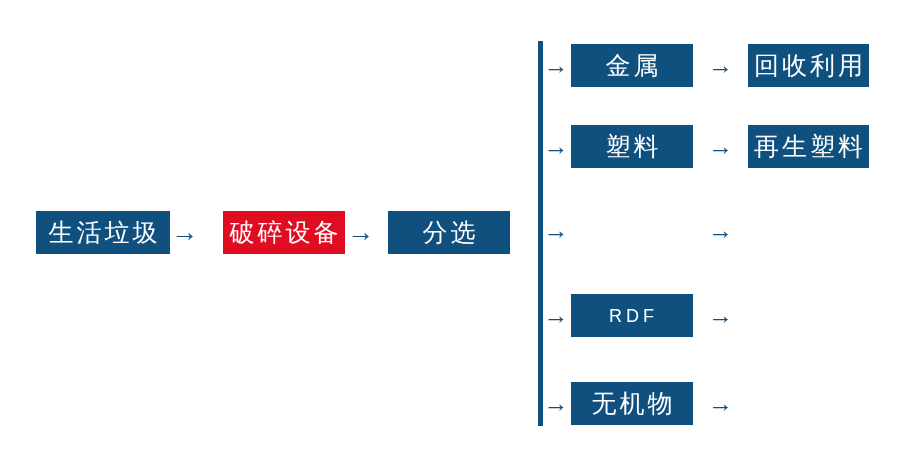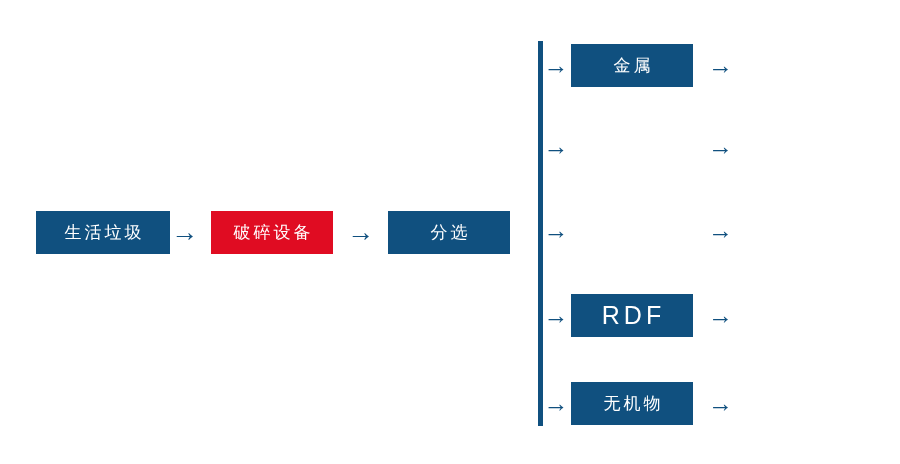--- a/index.html
+++ b/index.html
@@ -17,21 +17,21 @@
     height: 464px;
     background: #ffffff;
     overflow: hidden;
   }
   .node {
     position: absolute;
     display: flex;
     align-items: center;
     justify-content: center;
     color: #ffffff;
-    font-size: 17px;
+    font-size: 25px;
     letter-spacing: 3px;
     text-indent: 3px;
     font-weight: 400;
     line-height: 1;
     white-space: nowrap;
     box-sizing: border-box;
   }
   .node.blue  { background: #10507f; }
   .node.red   { background: #e00c22; }
 
@@ -43,21 +43,21 @@
     color: #10507f;
     font-size: 27px;
     line-height: 1;
     font-weight: 700;
     white-space: nowrap;
     user-select: none;
   }
 
   
   .n-main1 { left: 36px;  top: 211px; width: 134px; height: 43px; }
-  .n-main2 { left: 211px; top: 211px; width: 122px; height: 43px; }
+  .n-main2 { left: 223px; top: 211px; width: 122px; height: 43px; }
   .n-main3 { left: 388px; top: 211px; width: 122px; height: 43px; text-align: right; }
   .a-main1 { left: 158px; top: 211px; width: 53px;  height: 43px; }
   .a-main2 { left: 333px; top: 211px; width: 55px;  height: 43px; }
 
   
   .trunk {
     position: absolute;
     left: 538px;
     top: 41px;
     width: 5px;
@@ -96,21 +96,21 @@
     display: flex;
     align-items: center;
     justify-content: center;
     color: #10507f;
     font-size: 25px;
     line-height: 1;
     font-weight: 700;
   }
   .b-node-end { left: 748px; top: 0; width: 121px; height: 43px; position: absolute; }
 
-  .node.latin { letter-spacing: 4px; font-size: 25px; }
+  .node.latin { letter-spacing: 4px; font-size: 18px; }
 </style>
 </head>
 <body>
 
 <div id="diagram">
 
   <div class="node blue n-main1">生活垃圾</div>
 
   <div class="arrow a-main1">→</div>
 
@@ -119,25 +119,28 @@
   <div class="arrow a-main2">→</div>
 
   <div class="node blue n-main3">分选</div>
 
   <div class="trunk"></div>
 
   <div class="branch-row" style="top:44px;">
     <div class="b-arrow-in">→</div>
     <div class="node blue b-node-mid">金属</div>
     <div class="b-arrow-mid">→</div>
+    <div class="node blue b-node-end">回收利用</div>
   </div>
 
   <div class="branch-row" style="top:125px;">
     <div class="b-arrow-in">→</div>
+    <div class="node blue b-node-mid">塑料</div>
     <div class="b-arrow-mid">→</div>
+    <div class="node blue b-node-end">再生塑料</div>
   </div>
 
   <div class="branch-row" style="top:209px;">
     <div class="b-arrow-in">→</div>
     <div class="b-arrow-mid">→</div>
   </div>
 
   <div class="branch-row" style="top:294px;">
     <div class="b-arrow-in">→</div>
     <div class="node blue b-node-mid latin">RDF</div>

